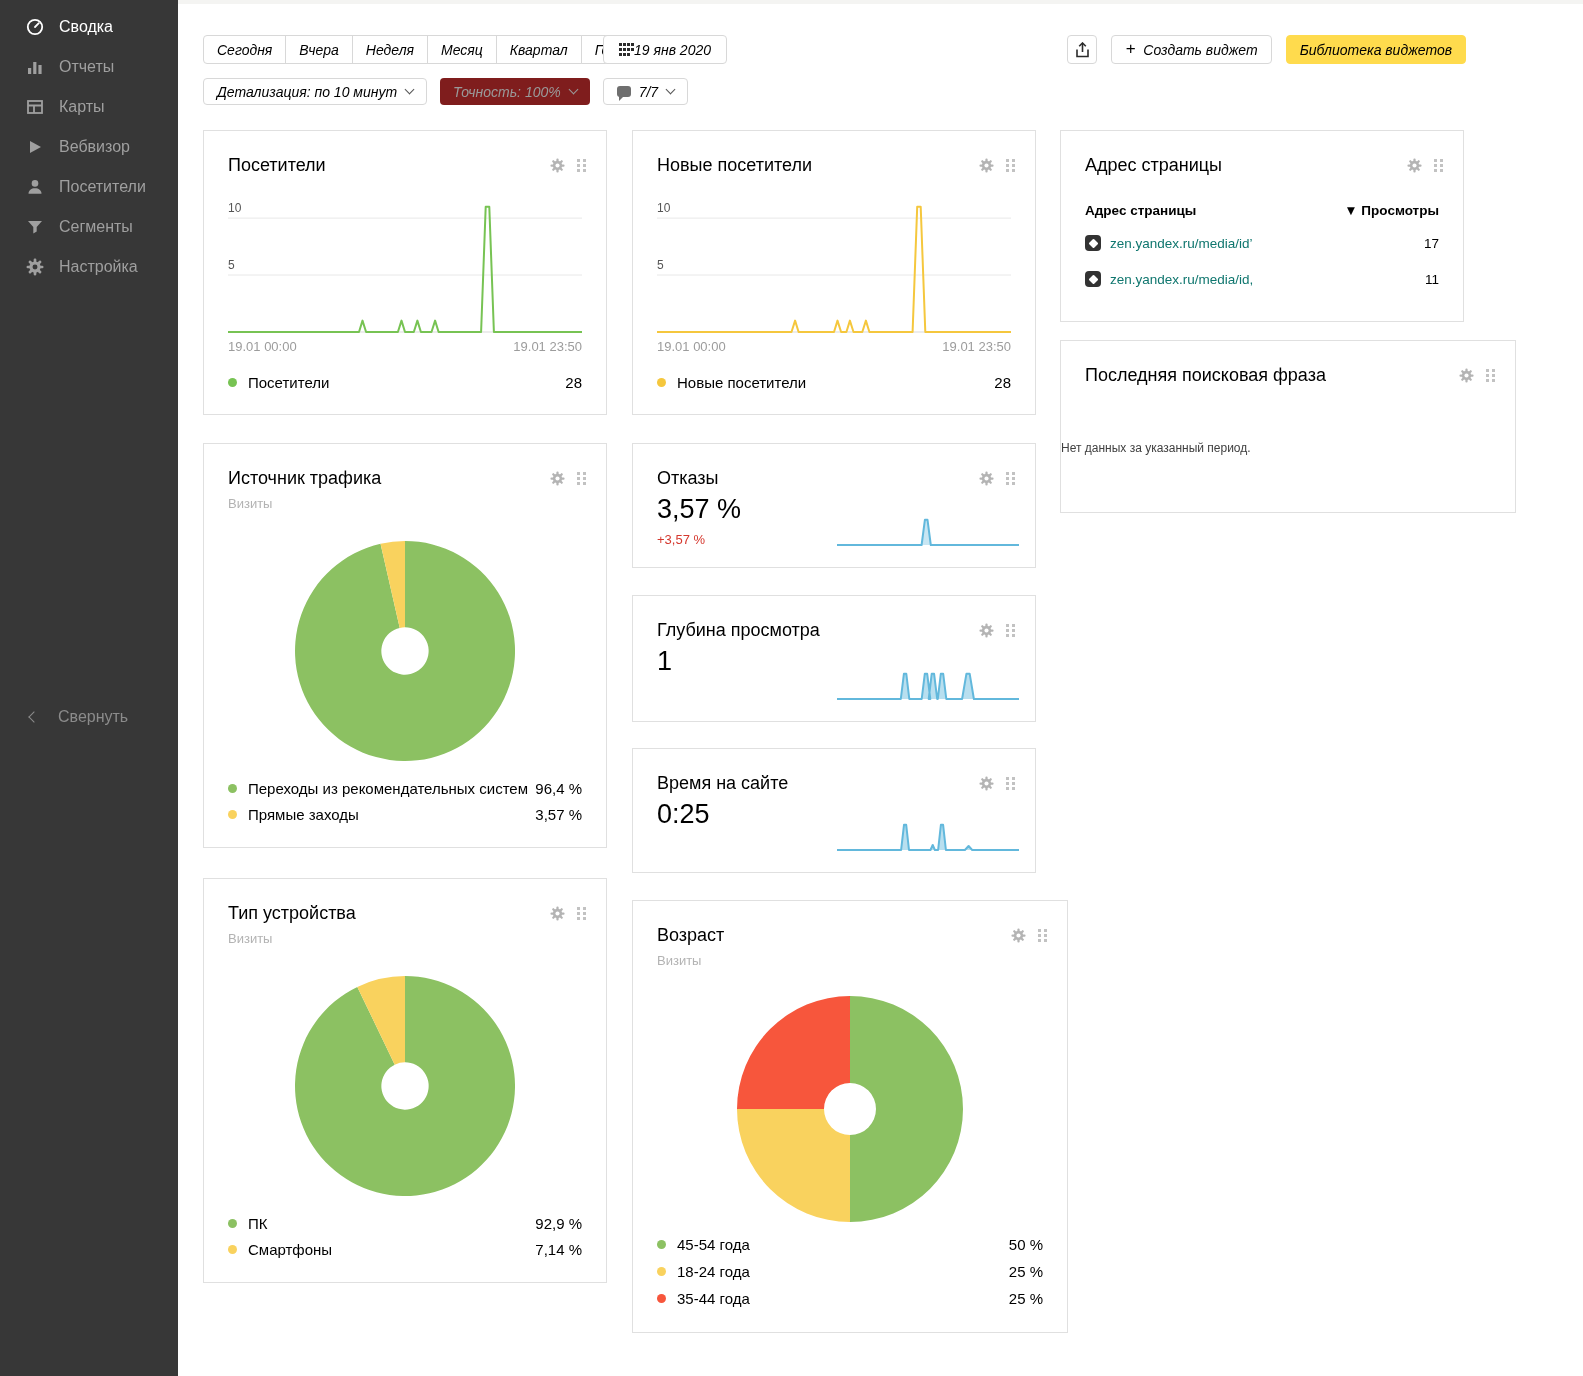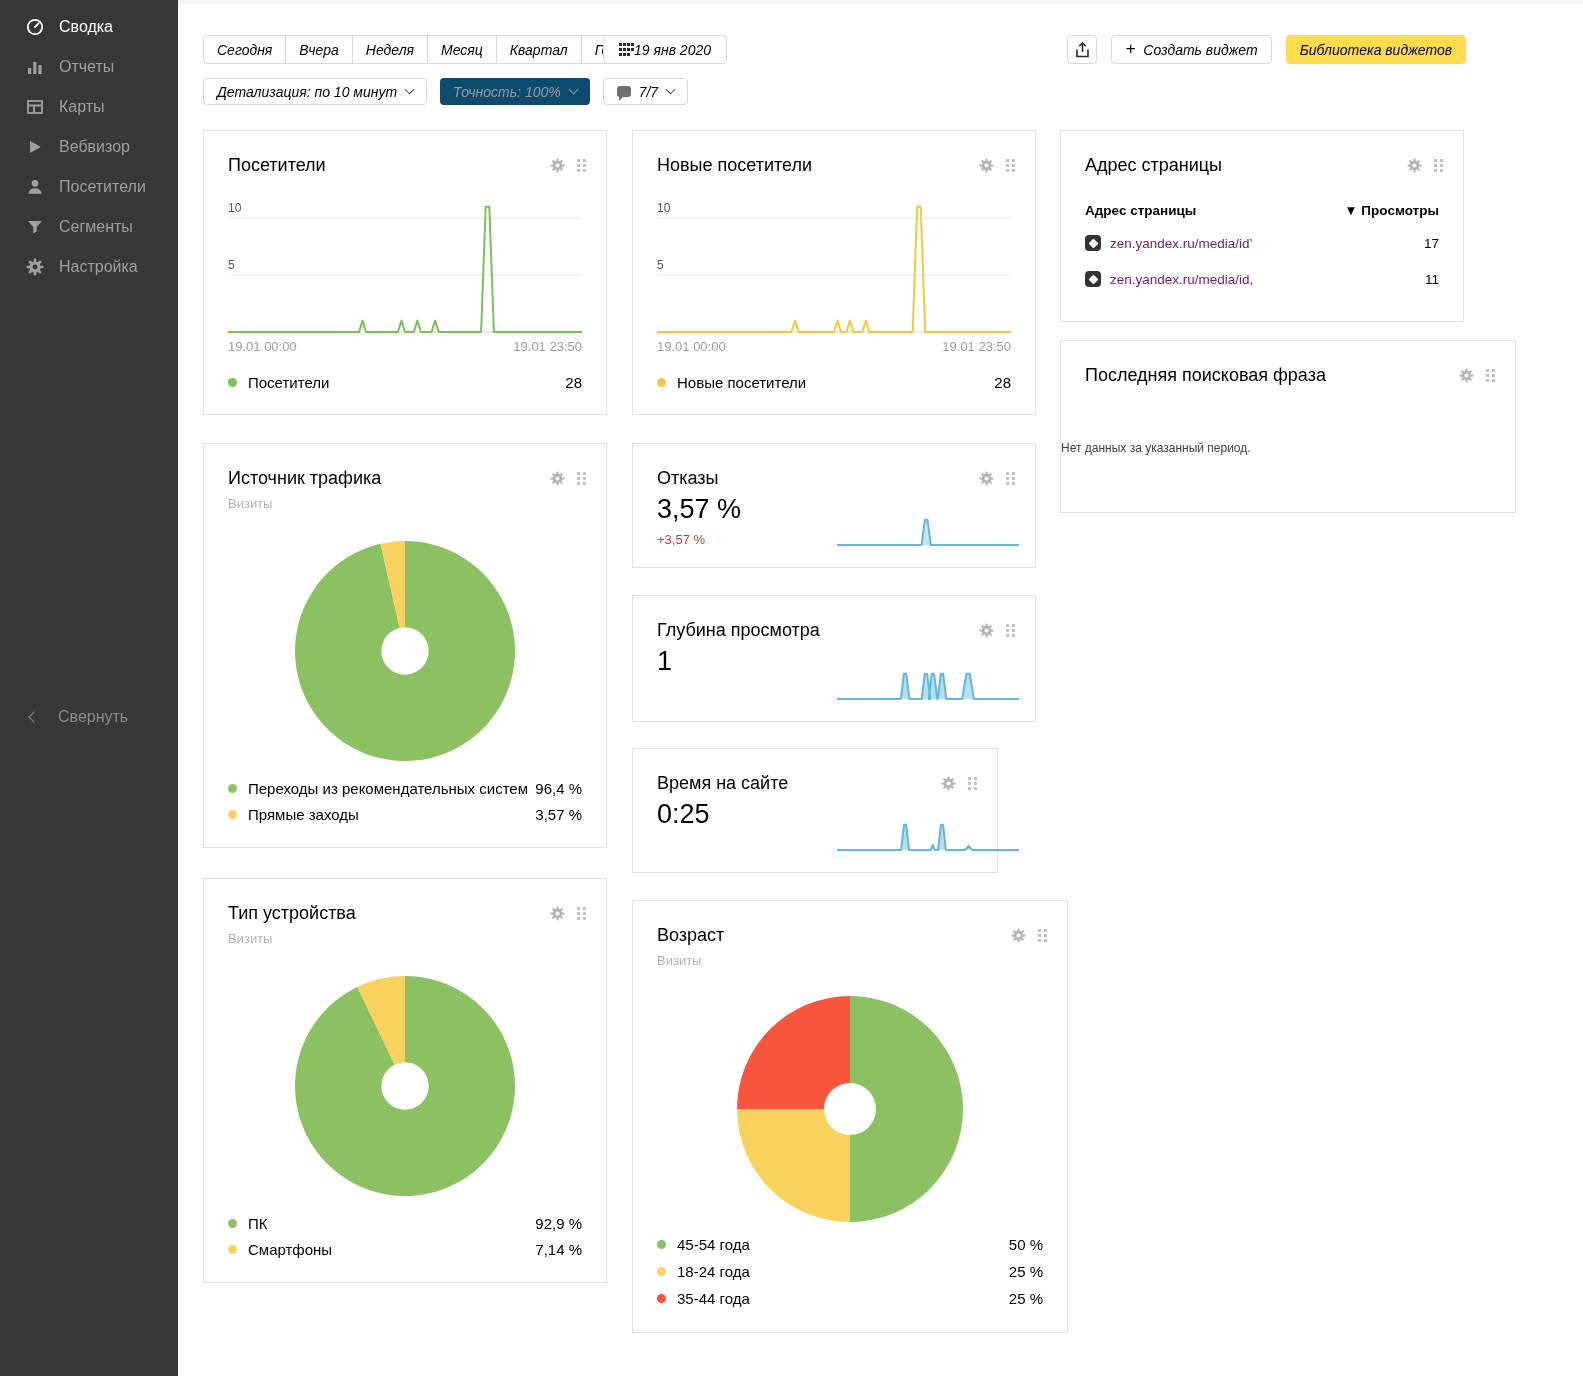--- a/index.html
+++ b/index.html
@@ -39,21 +39,21 @@
                0 10px #2b2b2b,4px 10px #2b2b2b,8px 10px #2b2b2b; }
   .right-tools { position:absolute; right:117px; top:35px; display:flex; gap:14px; }
   .icon-btn { width:30px; padding:0; }
   .plus-glyph { font-size:17px; margin-right:8px; margin-top:-2px; color:#000; }
   .btn-yellow { background:#ffdb4d; border-color:#ffdb4d; }
 
   .row2 { position:absolute; left:25px; top:78px; display:flex; gap:13px; }
   .ctl { height:27px; font-size:14px; }
   .chev-down { width:7px; height:7px; border-right:1.5px solid #555; border-bottom:1.5px solid #555;
     transform:rotate(45deg); margin-left:9px; margin-top:-4px; }
-  .ctl-disabled { background:#0c4a6e; border:none; color:#9a9a9a; }
+  .ctl-disabled { background:#7f1d1d; border:none; color:#9a9a9a; }
   .ctl-disabled .chev-down { border-color:#9a9a9a; }
   .bubble-icon { width:14px; height:11px; background:#6f6f6f; border-radius:3px; position:relative; margin-right:8px; }
   .bubble-icon::after { content:""; position:absolute; left:2px; bottom:-4px; border:4px solid transparent;
     border-top-color:#6f6f6f; border-left-color:#6f6f6f; border-width:3px; }
 
   
   .widget { position:absolute; background:#fff; border:1px solid #e0e0e0; }
   .w-title { position:absolute; left:24px; top:24px; font-size:18px; font-weight:400; color:#000; }
   .w-sub { position:absolute; left:24px; top:52px; font-size:13px; color:#b3b3b3; }
   .w-icons { position:absolute; right:20px; top:27px; display:flex; align-items:center; gap:12px; }
@@ -62,21 +62,21 @@
   .drag i { position:absolute; left:0; top:0; width:3px; height:3px; background:#c2c2c2;
     box-shadow:6px 0 #c2c2c2, 0 5px #c2c2c2, 6px 5px #c2c2c2, 0 10px #c2c2c2, 6px 10px #c2c2c2; }
 
   .w-visitors    { left:25px;  top:130px; width:404px; height:285px; }
   .w-newvisitors { left:454px; top:130px; width:404px; height:285px; }
   .w-urls        { left:882px; top:130px; width:404px; height:192px; }
   .w-search      { left:882px; top:340px; width:456px; height:173px; }
   .w-traffic     { left:25px;  top:443px; width:404px; height:405px; }
   .w-bounce      { left:454px; top:443px; width:404px; height:125px; }
   .w-depth       { left:454px; top:595px; width:404px; height:127px; }
-  .w-time        { left:454px; top:748px; width:366px; height:125px; }
+  .w-time        { left:454px; top:748px; width:404px; height:125px; }
   .w-devices     { left:25px;  top:878px; width:404px; height:405px; }
   .w-age         { left:454px; top:900px; width:436px; height:433px; }
 
   .line-chart { position:absolute; left:24px; right:24px; top:68px; height:134px; }
   .x-labels { position:absolute; left:24px; right:24px; top:208px; display:flex; justify-content:space-between;
     font-size:13px; color:#9c9c9c; }
   .legend { position:absolute; left:24px; right:24px; }
   .legend-b { bottom:20px; }
   .legend-row { display:flex; align-items:center; height:26px; font-size:15px; }
   .dot { width:9px; height:9px; border-radius:50%; margin-right:11px; flex:none; }
@@ -91,21 +91,21 @@
   .donut { position:absolute; left:50%; transform:translateX(-50%); }
   .donut-std { top:97px; width:220px; height:220px; }
   .donut-age { top:95px; width:226px; height:226px; }
 
   .table-head { position:absolute; left:24px; right:24px; top:72px; display:flex; justify-content:space-between;
     font-size:13.5px; font-weight:bold; color:#000; }
   .url-row { position:absolute; left:24px; right:24px; display:flex; align-items:center; }
   .zen-fav { width:16px; height:16px; background:#333; border-radius:4px; margin-right:9px; flex:none;
     display:inline-flex; align-items:center; justify-content:center; }
   .zen-fav i { width:7px; height:7px; background:#fff; transform:rotate(45deg); border-radius:1px; }
-  .url-link { flex:1; font-size:13.5px; color:#701a75; text-decoration:none; cursor:pointer; }
+  .url-link { flex:1; font-size:13.5px; color:#0f766e; text-decoration:none; cursor:pointer; }
   .url-views { font-size:13.5px; color:#000; }
 
   .empty-msg { position:absolute; left:0; right:0; top:100px; text-align:left; font-size:12px; color:#404040; }
 </style>
 </head>
 <body>
 
 <nav class="sidebar">
   <div class="side-nav">
     <div class="side-item active">

